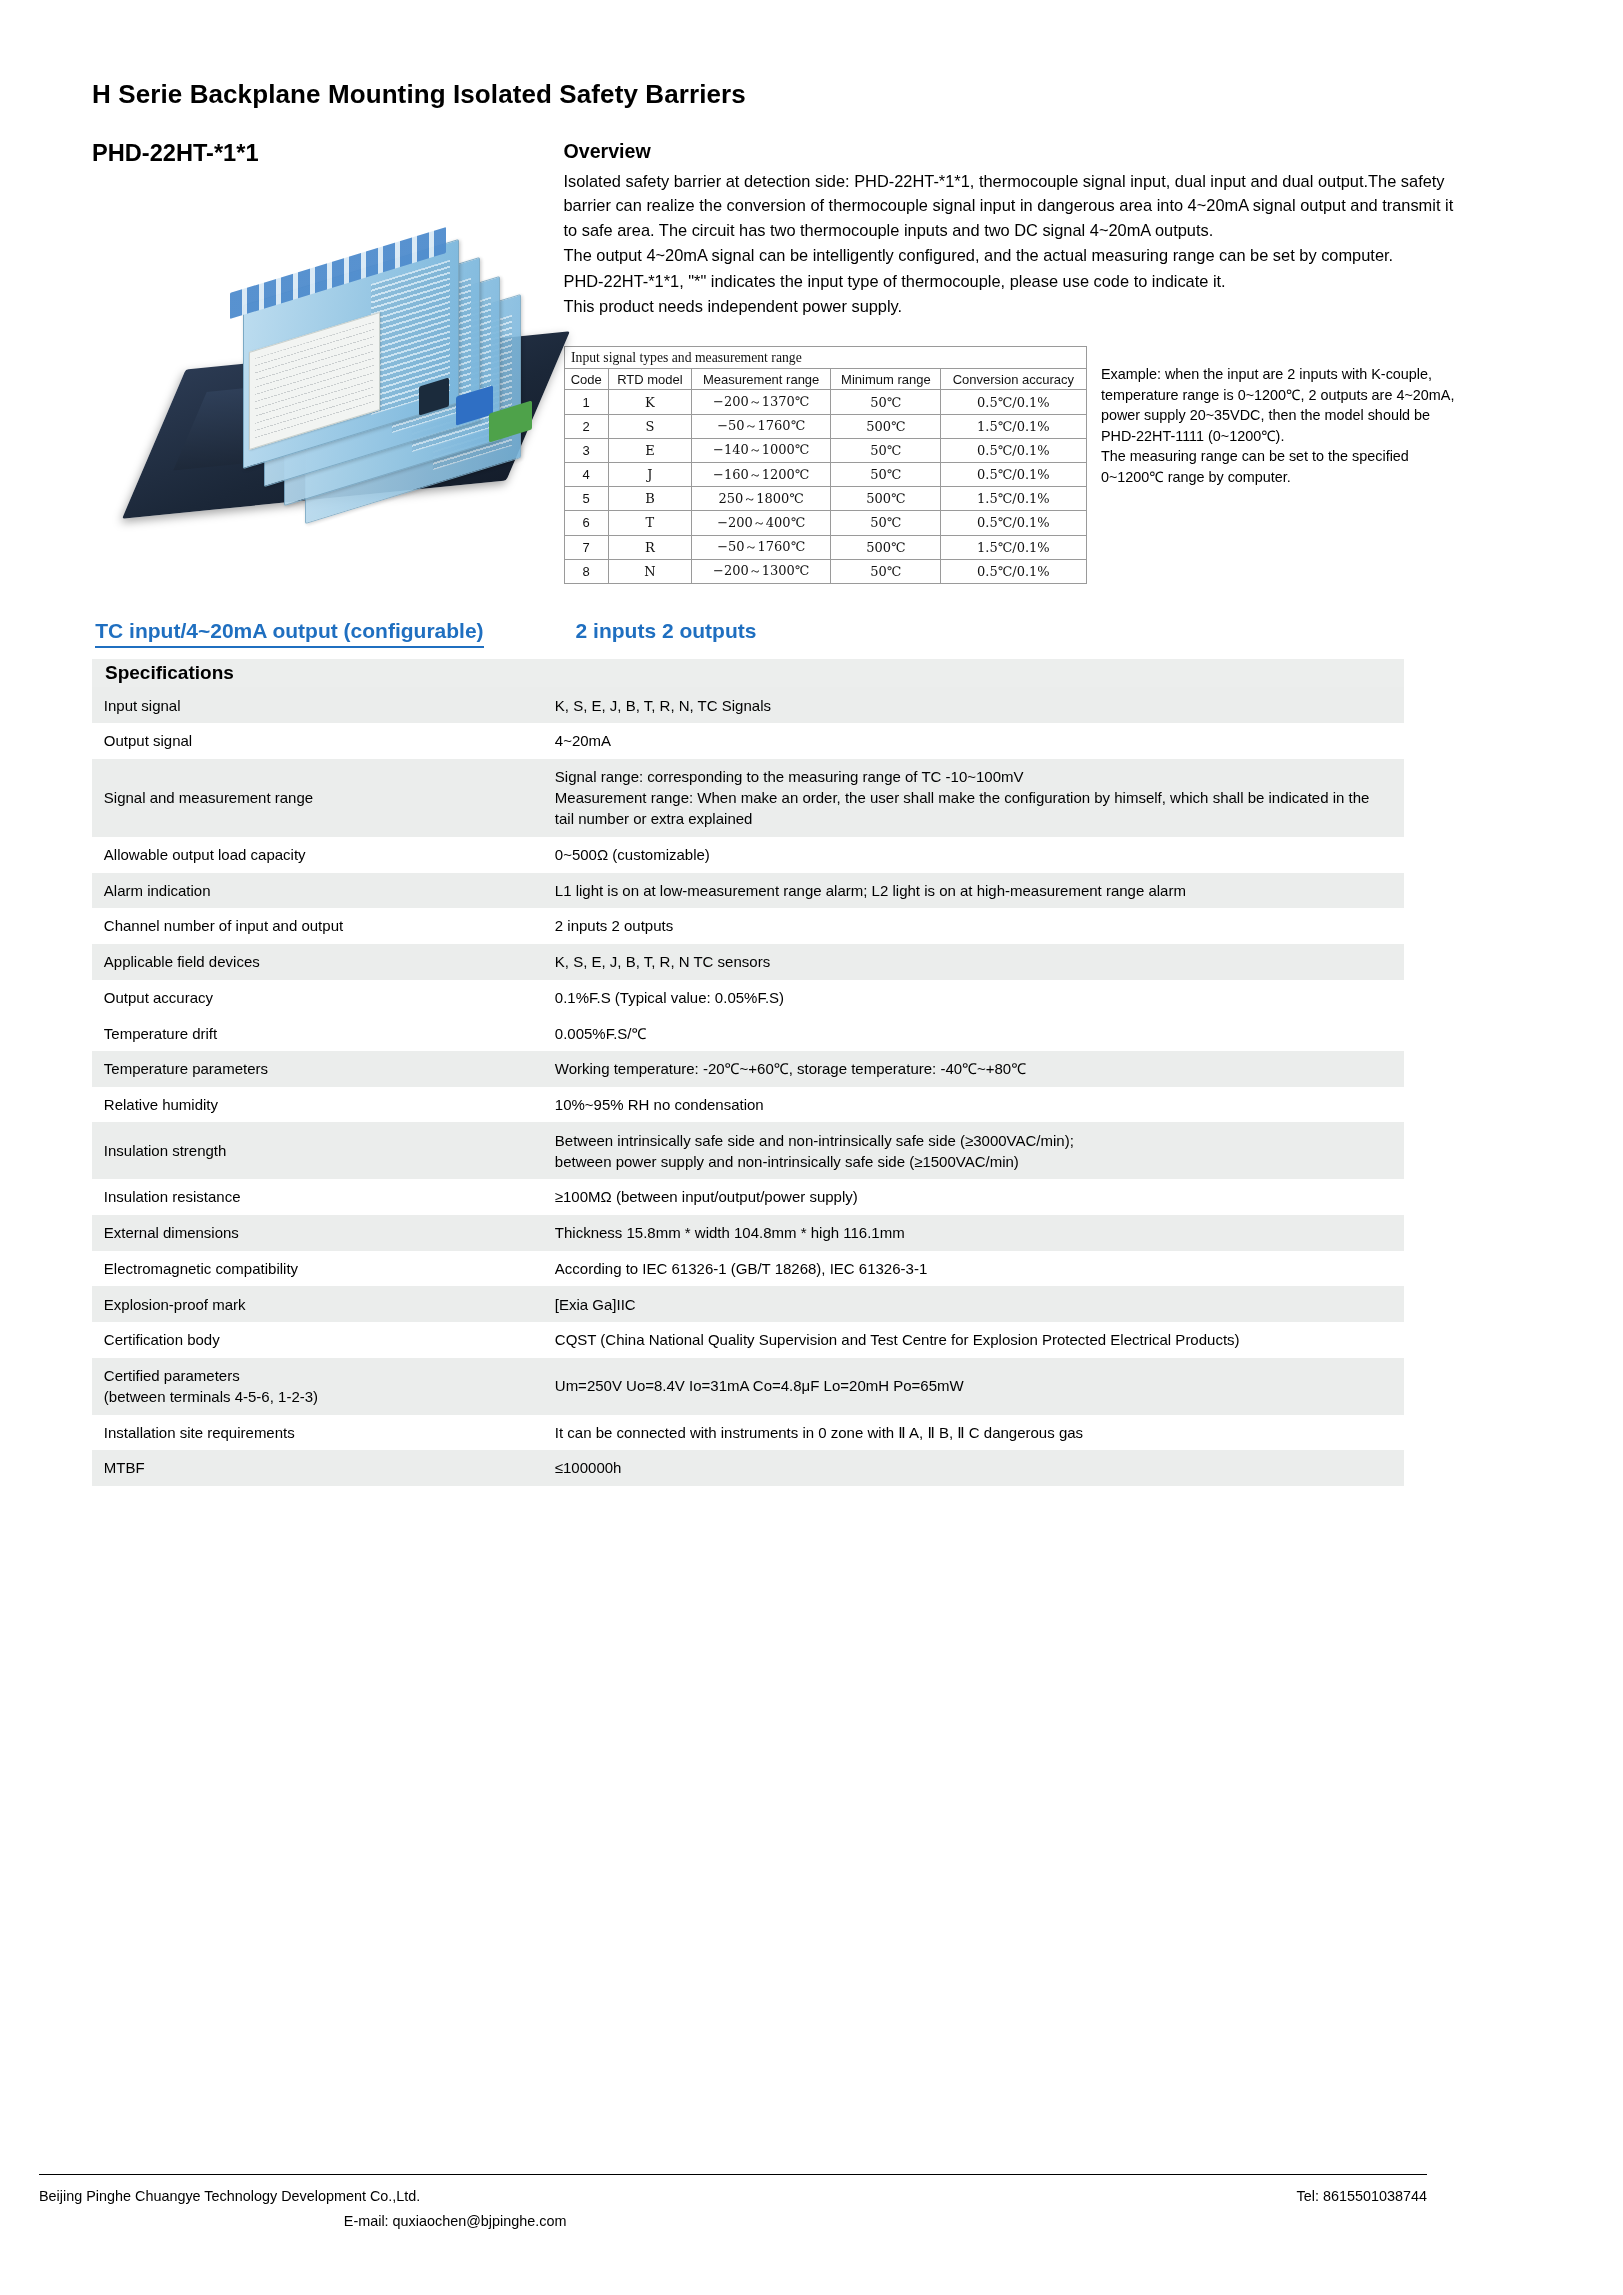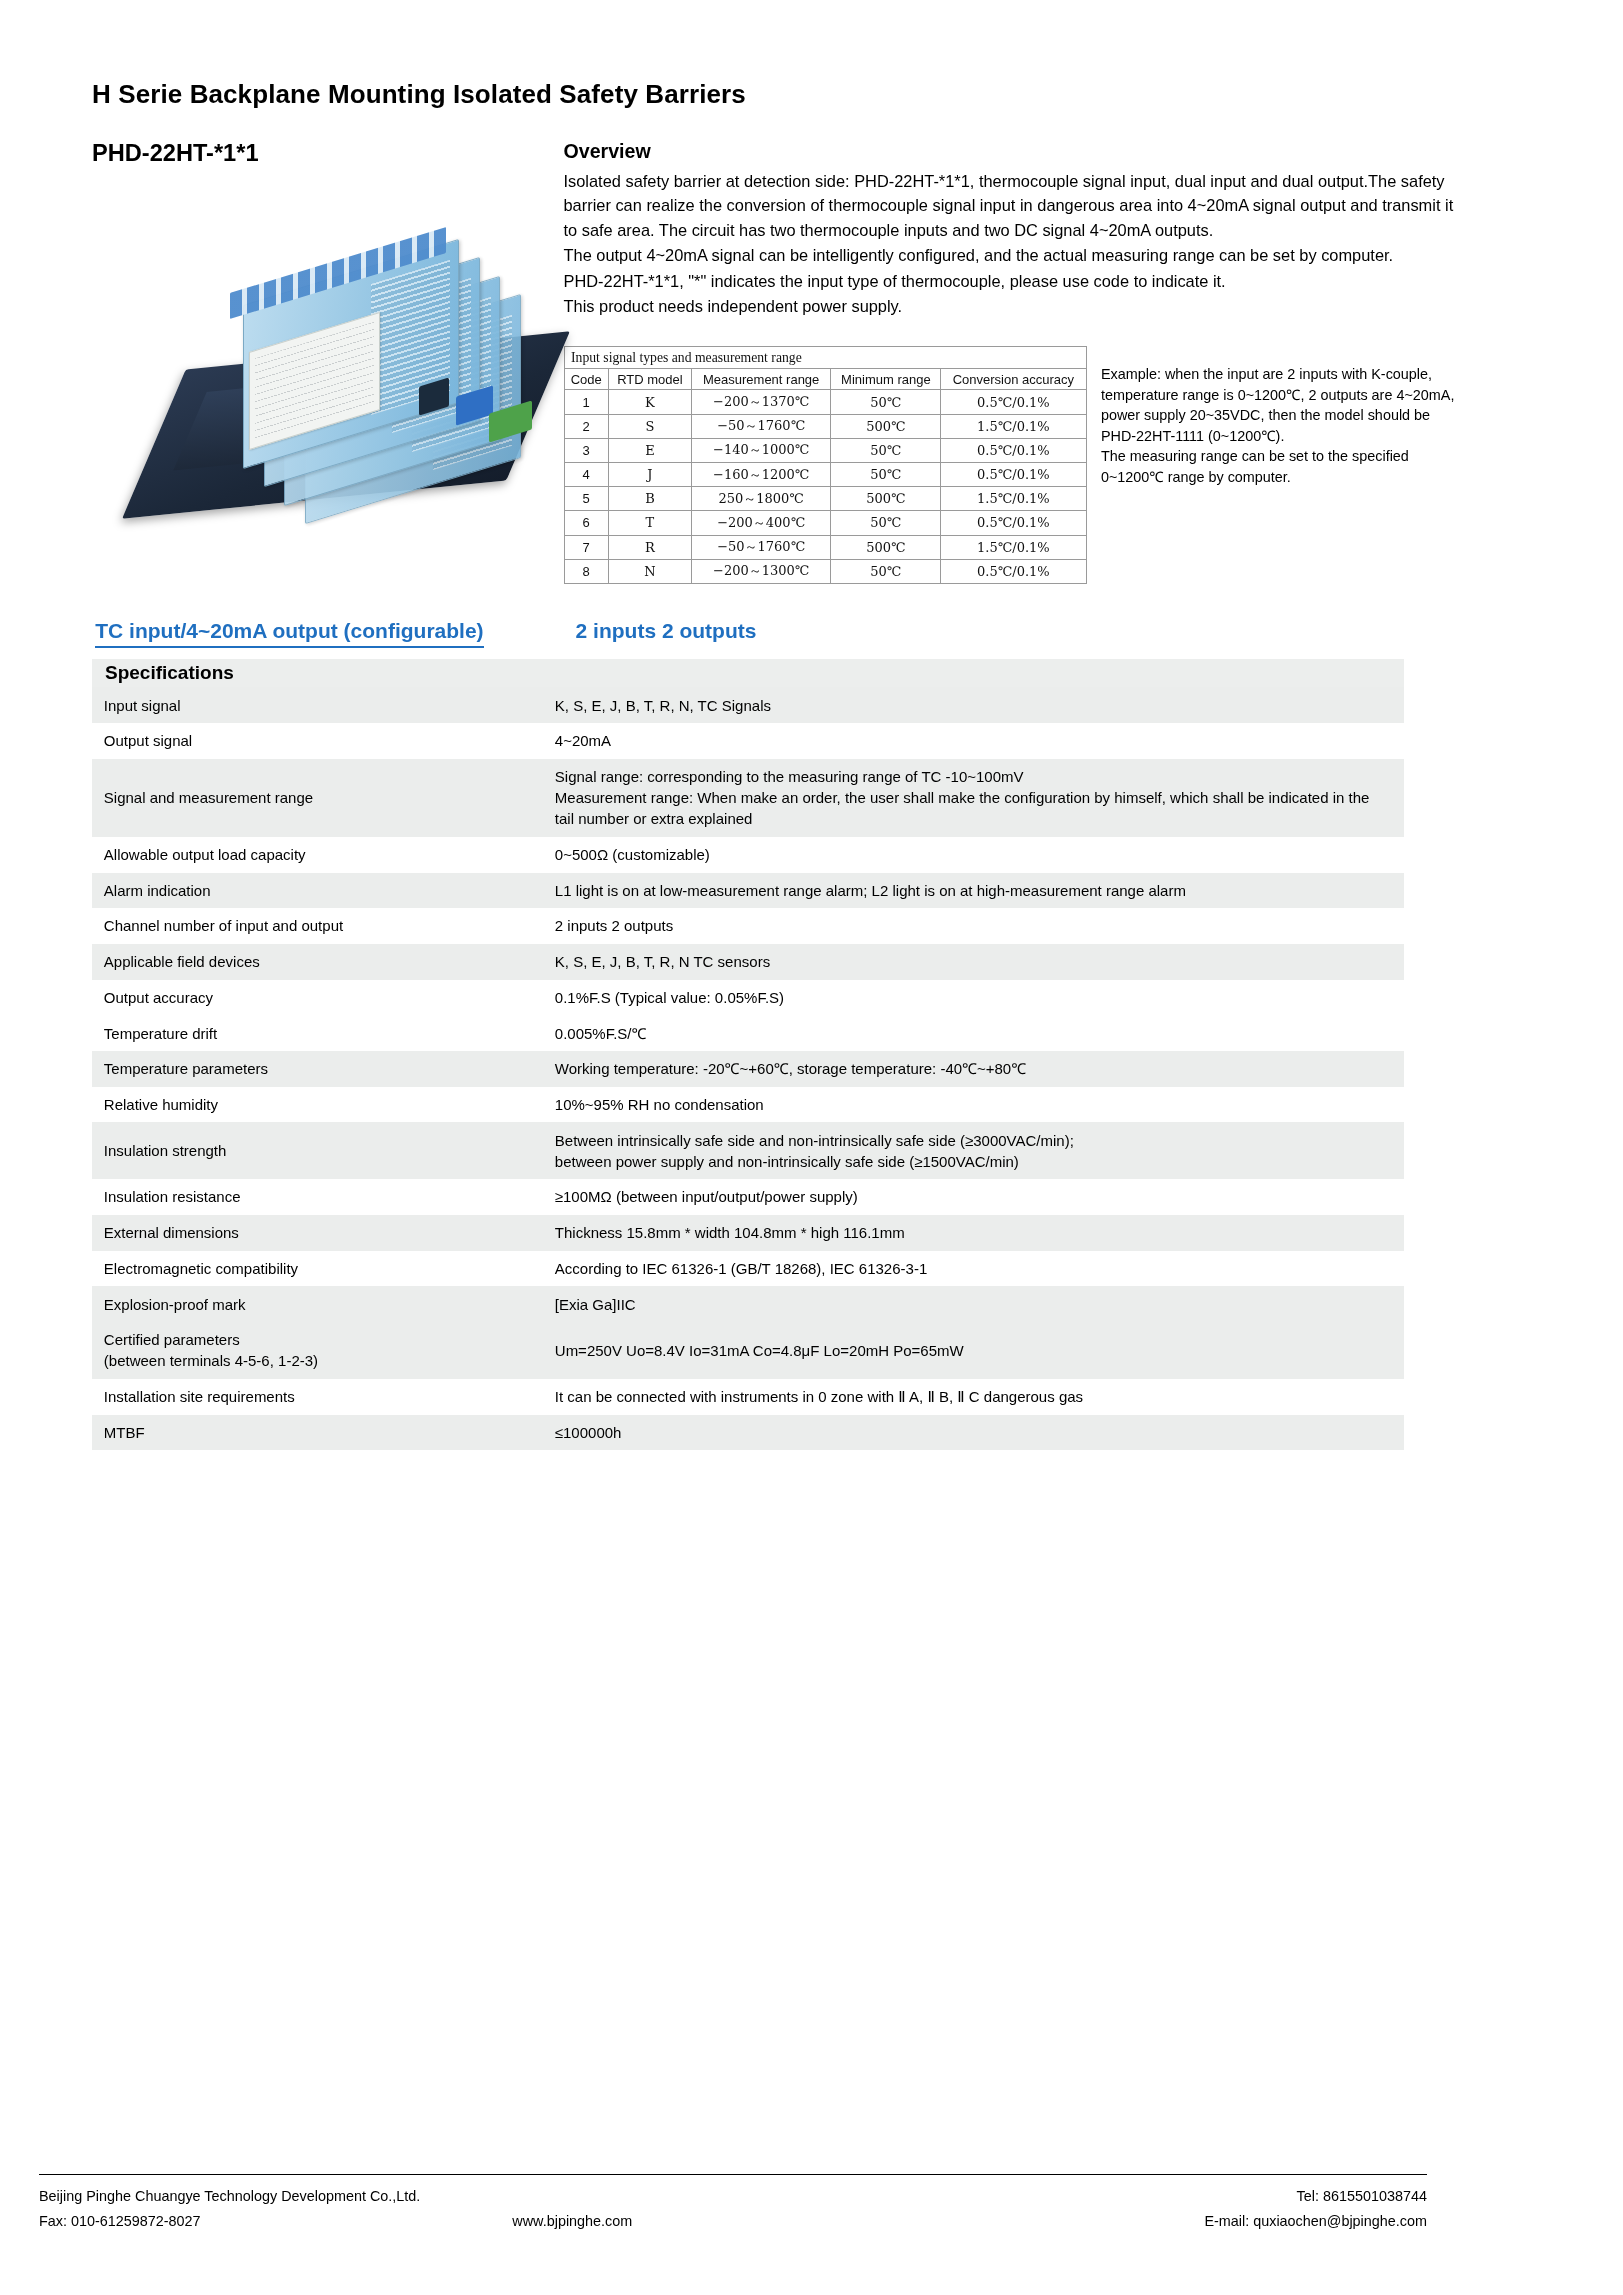--- a/index.html
+++ b/index.html
@@ -396,20 +396,24 @@
           <td class="multi">Thickness 15.8mm * width 104.8mm * high 116.1mm</td>
         </tr>
         <tr>
           <td class="k multi">Electromagnetic compatibility</td>
           <td class="multi">According to IEC 61326-1 (GB/T 18268), IEC 61326-3-1</td>
         </tr>
         <tr class="alt">
           <td class="k multi">Explosion-proof mark</td>
           <td class="multi">[Exia Ga]IIC</td>
         </tr>
+        <tr>
+          <td class="k multi">Certification body</td>
+          <td class="multi">CQST (China National Quality Supervision and Test Centre for Explosion Protected Electrical Products)</td>
+        </tr>
         <tr class="alt">
           <td class="k multi">Certified parameters
 (between terminals 4-5-6, 1-2-3)</td>
           <td class="multi">Um=250V  Uo=8.4V  Io=31mA  Co=4.8μF  Lo=20mH  Po=65mW</td>
         </tr>
         <tr>
           <td class="k multi">Installation site requirements</td>
           <td class="multi">It can be connected with instruments in 0 zone with Ⅱ A, Ⅱ B, Ⅱ C dangerous gas</td>
         </tr>
         <tr class="alt">
@@ -420,22 +424,18 @@
   </table>
 
   <div class="footer">
     <div class="footer-row">
       <div class="f-left">
         <div class="a">Beijing Pinghe Chuangye Technology Development Co.,Ltd.</div>
       </div>
       <div class="f-right">Tel: 8615501038744</div>
     </div>
     <div class="footer-row">
-      <div class="f-left">
-        <div class="a">Fax: 010-61259872-8027</div>
-        <div>www.bjpinghe.com</div>
-      </div>
       <div class="f-right">E-mail: quxiaochen@bjpinghe.com</div>
     </div>
   </div>
 
 </div>
 
 
 </body></html>

